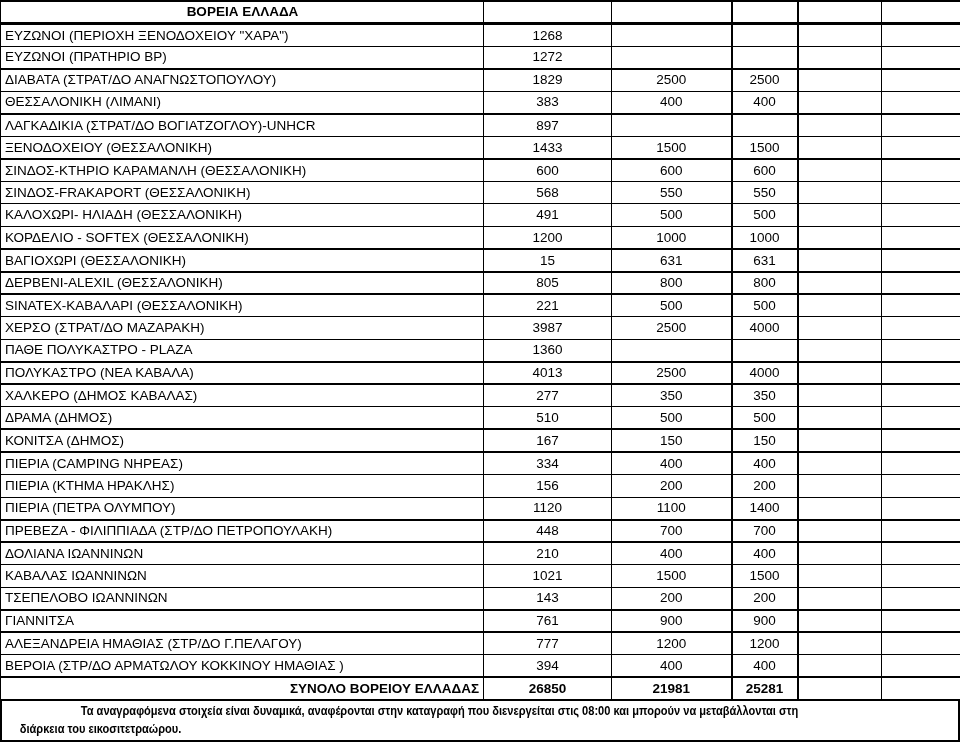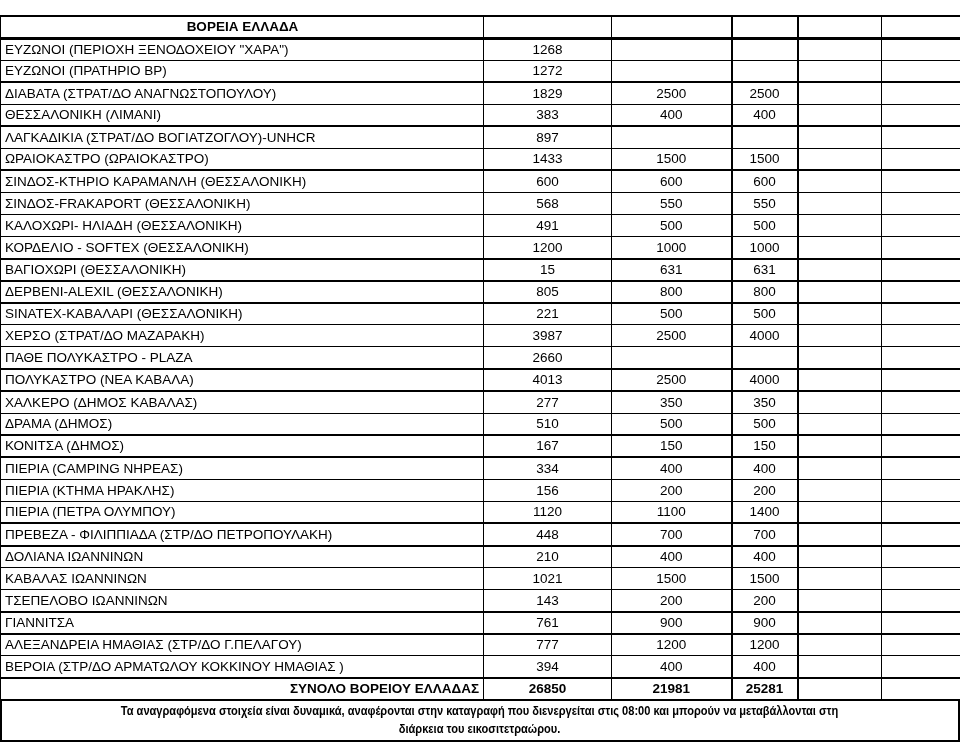--- a/index.html
+++ b/index.html
@@ -6,21 +6,21 @@
   html, body { background: #ffffff; }
   body {
     width: 960px; height: 742px; overflow: hidden;
     font-family: "Liberation Sans", sans-serif;
     color: #000;
   }
   .sheet { width: 960px; height: 742px; display: flex; flex-direction: column; }
   table {
     width: 960px; height: 701px;
     border-collapse: collapse; table-layout: fixed;
-    border: 1px solid #000; border-top: 2px solid #000; margin-top: 15px;
+    border: 1px solid #000; border-top: 2px solid #000;
   }
   td {
     border: 1px solid #000;
     font-size: 13.5px; line-height: 1;
     height: 21px;
     padding: 0 3px;
     white-space: nowrap; overflow: hidden;
     vertical-align: middle;
   }
   td.name-cell { text-align: left; padding-left: 4px; }
@@ -29,21 +29,21 @@
   td:nth-child(4), td:nth-child(5) { border-left-width: 2px; }
   tr.group-end td { border-bottom-width: 2px; }
   tr.header-row td { border-bottom-width: 3px; }
   tr.header-row td.name-cell { font-weight: bold; text-align: center; }
   tr.total-row td { font-weight: bold; border-bottom-width: 2px; border-top-width: 2px; border-radius: 7px; }
   tr.total-row td.name-cell { text-align: right; padding-right: 4px; }
   .footnote {
     flex: 1; width: 960px;
     border: 2px solid #000; border-top: none;
     display: flex; flex-direction: column;
-    align-items: center; justify-content: center;
+    align-items: flex-start; justify-content: center;
     padding: 1px 0 2px 0;
   }
   .footnote-line {
     font-size: 13.5px; font-weight: bold; line-height: 18px;
     white-space: nowrap;
     transform: scaleX(0.82); transform-origin: 50% 50%;
   }
 </style>
 </head>
 <body>
@@ -101,21 +101,21 @@
         </tr>
         <tr>
           <td class="name-cell">ΛΑΓΚΑΔΙΚΙΑ (ΣΤΡΑΤ/ΔΟ ΒΟΓΙΑΤΖΟΓΛΟΥ)-UNHCR</td>
           <td class="num-cell">897</td>
           <td class="num-cell"></td>
           <td class="num-cell"></td>
           <td class="num-cell"></td>
           <td class="num-cell"></td>
         </tr>
         <tr class="group-end">
-          <td class="name-cell">ΩΡΑΙΟΚΑΣΤΡΟ (ΩΡΑΙΟΚΑΣΤΡΟ)</td>
+          <td class="name-cell">ΞΕΝΟΔΟΧΕΙΟΥ (ΘΕΣΣΑΛΟΝΙΚΗ)</td>
           <td class="num-cell">1433</td>
           <td class="num-cell">1500</td>
           <td class="num-cell">1500</td>
           <td class="num-cell"></td>
           <td class="num-cell"></td>
         </tr>
         <tr>
           <td class="name-cell">ΣΙΝΔΟΣ-ΚΤΗΡΙΟ ΚΑΡΑΜΑΝΛΗ (ΘΕΣΣΑΛΟΝΙΚΗ)</td>
           <td class="num-cell">600</td>
           <td class="num-cell">600</td>
@@ -174,21 +174,21 @@
         <tr>
           <td class="name-cell">ΧΕΡΣΟ (ΣΤΡΑΤ/ΔΟ ΜΑΖΑΡΑΚΗ)</td>
           <td class="num-cell">3987</td>
           <td class="num-cell">2500</td>
           <td class="num-cell">4000</td>
           <td class="num-cell"></td>
           <td class="num-cell"></td>
         </tr>
         <tr class="group-end">
           <td class="name-cell">ΠΑΘΕ ΠΟΛΥΚΑΣΤΡΟ - PLAZA</td>
-          <td class="num-cell">2660</td>
+          <td class="num-cell">1360</td>
           <td class="num-cell"></td>
           <td class="num-cell"></td>
           <td class="num-cell"></td>
           <td class="num-cell"></td>
         </tr>
         <tr class="group-end">
           <td class="name-cell">ΠΟΛΥΚΑΣΤΡΟ (ΝΕΑ ΚΑΒΑΛΑ)</td>
           <td class="num-cell">4013</td>
           <td class="num-cell">2500</td>
           <td class="num-cell">4000</td>

